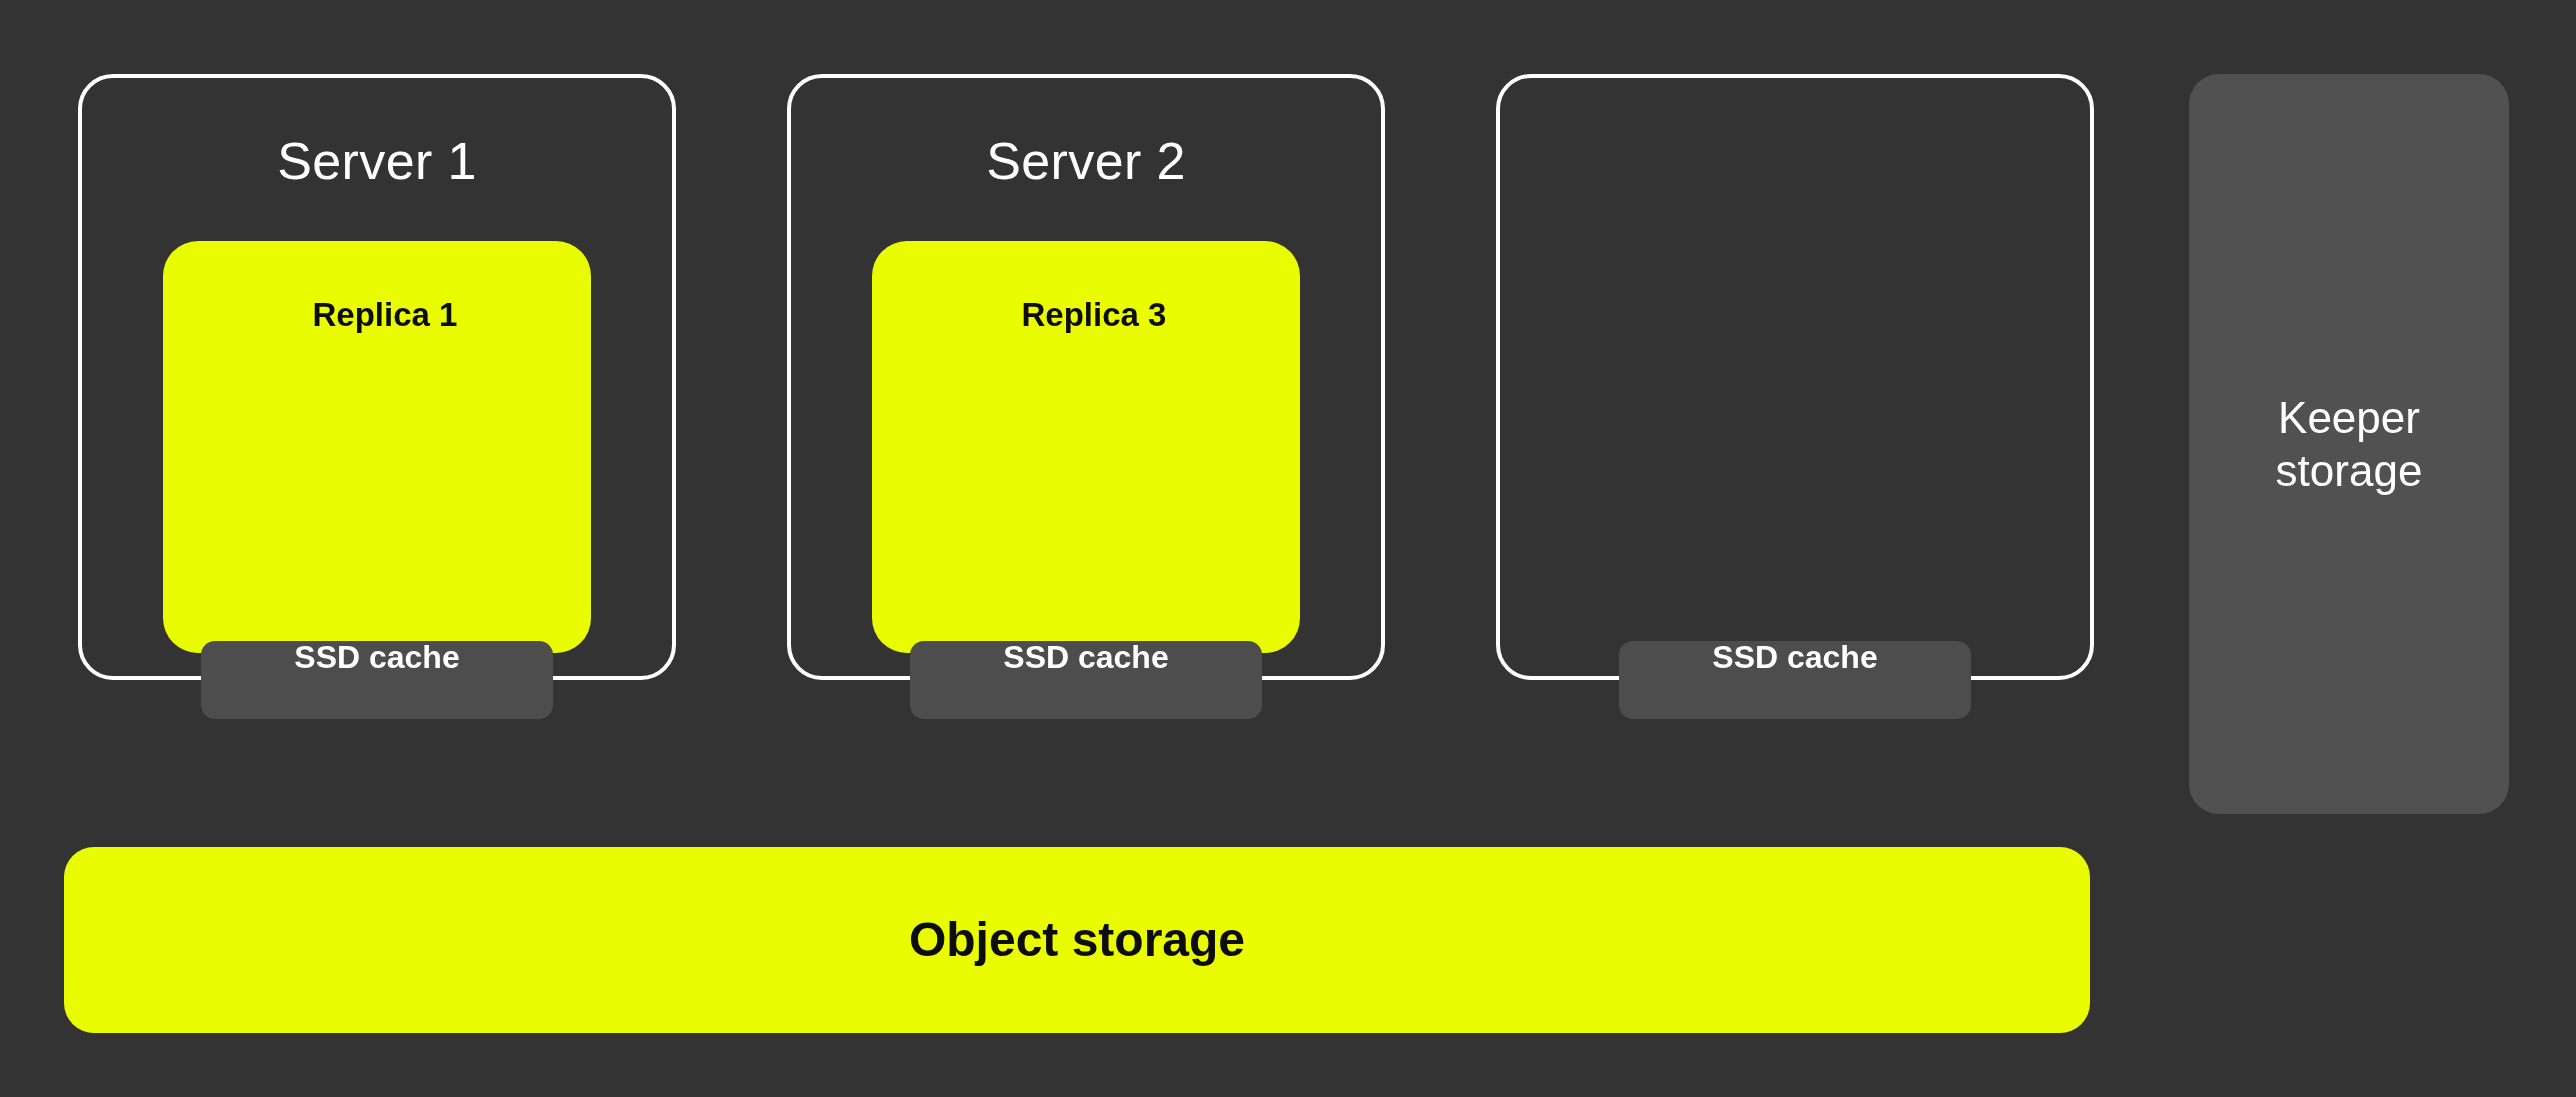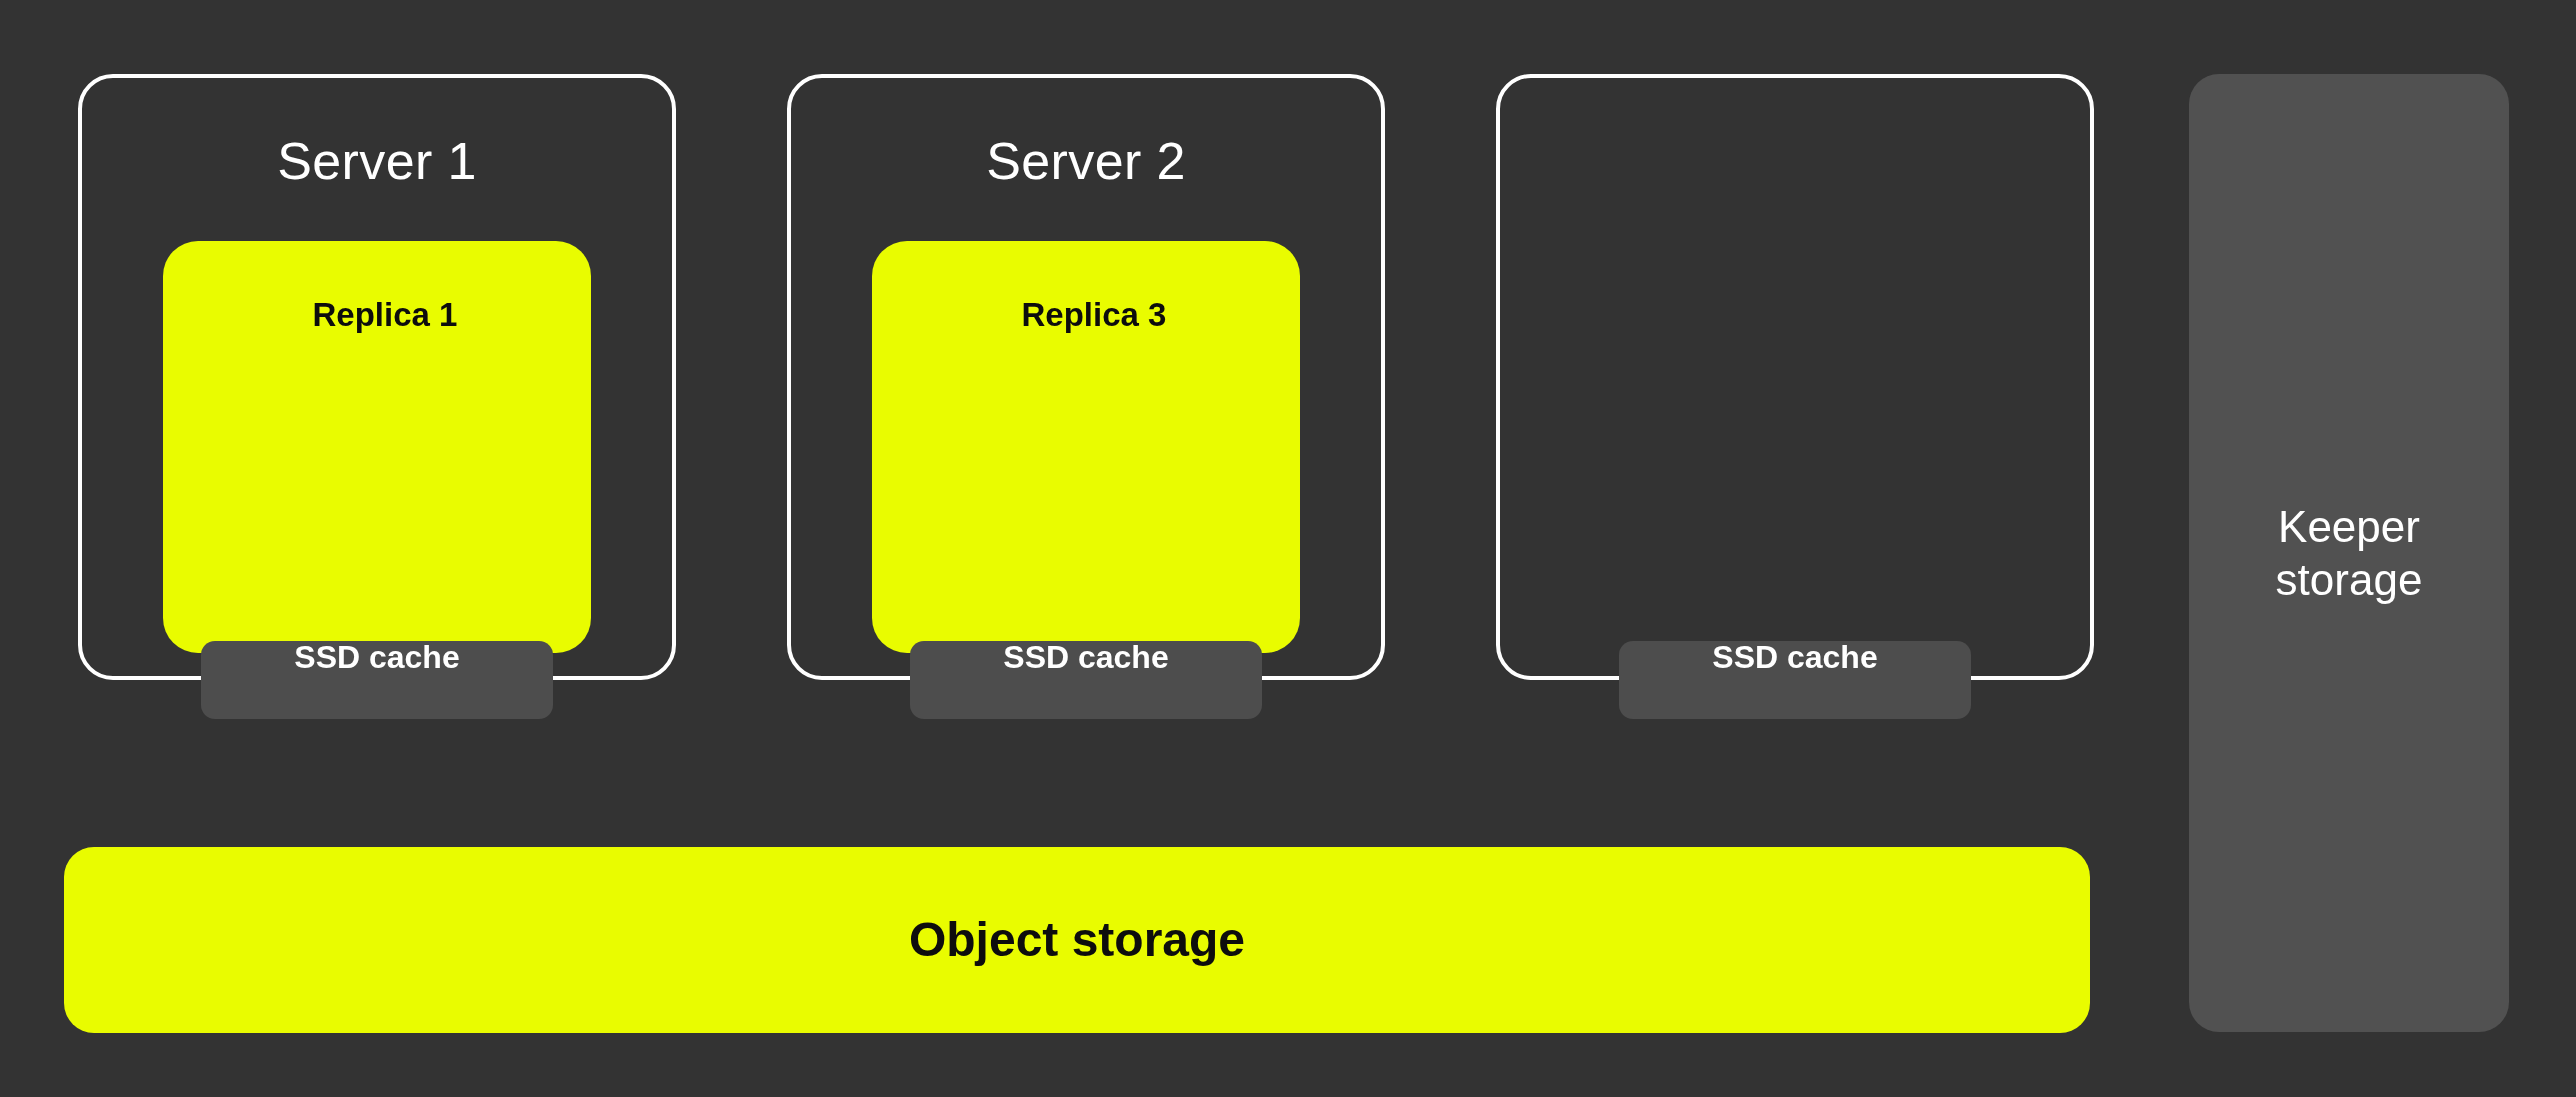--- a/index.html
+++ b/index.html
@@ -57,21 +57,21 @@
     position:absolute;left:64px;top:847px;width:2026px;height:186px;
     background:var(--yellow);border-radius:30px;
     display:flex;align-items:center;justify-content:center;
   }
   .object-storage span{
     color:var(--black);font-size:48px;font-weight:700;line-height:1;
   }
 
   
   .keeper{
-    position:absolute;left:2189px;top:74px;width:320px;height:958px;
+    position:absolute;left:2189px;top:74px;width:320px;height:740px;
     background:var(--keeper_gray);border-radius:30px;
     display:flex;align-items:center;justify-content:center;
   }
   .keeper-label{
     text-align:center;color:var(--white);
     font-size:44px;font-weight:500;line-height:53px;
   }
   .keeper-label .line{display:block;}
 </style>
 </head>

